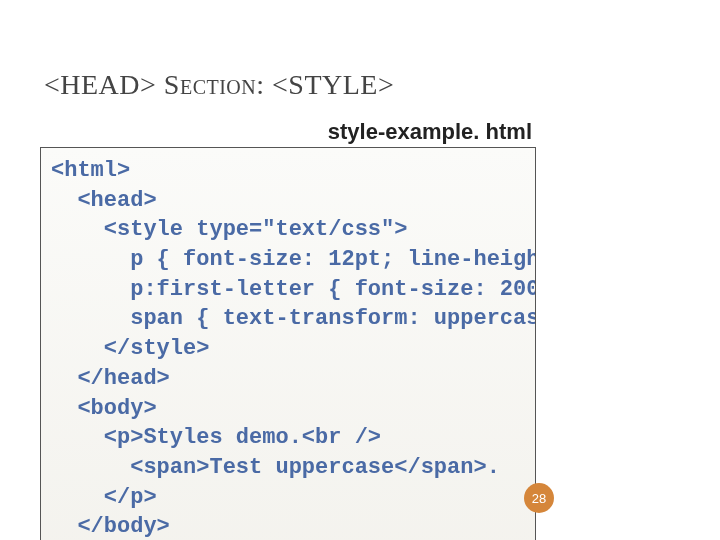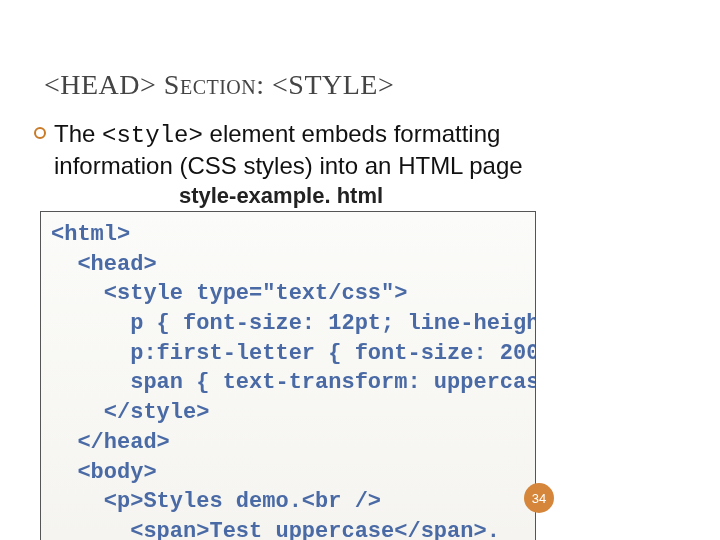--- a/index.html
+++ b/index.html
@@ -45,21 +45,21 @@
   }
   .bullet-text {
     font-size: 24px;
     color: #111;
     line-height: 1.25;
   }
   .bullet-text code {
     font-family: "Courier New", monospace;
   }
   .filename {
-    text-align: center;
+    text-align: right;
     font-family: Tahoma, Verdana, sans-serif;
     font-weight: bold;
     font-size: 22px;
     color: #222;
     margin: 2px 14px 2px 0;
   }
   .code-box {
     margin: 0 10px 0 10px;
     border: 1px solid #555;
     background: linear-gradient(#fbfbf9, #f3f2ed);
@@ -93,26 +93,20 @@
 </style>
 </head>
 <body>
 
 <div class="slide">
 
   <div class="title">
     <span>&lt;HEAD&gt; Section: &lt;STYLE&gt;</span>
   </div>
 
-  <div class="bullet-row">
-    <span class="bullet"></span>
-    <div class="bullet-text">
-      <span>The </span><code>&lt;style&gt;</code><span> element embeds formatting information (CSS styles) into an HTML page</span>
-    </div>
-  </div>
 
   <div class="filename">style-example. html</div>
 
   <div class="code-box">
     <pre id="code-pre">&lt;html&gt;
   &lt;head&gt;
     &lt;style type="text/css"&gt;
       p { font-size: 12pt; line-height: 12pt; }
       p:first-letter { font-size: 200%; }
       span { text-transform: uppercase; }
@@ -120,16 +114,16 @@
   &lt;/head&gt;
   &lt;body&gt;
     &lt;p&gt;Styles demo.&lt;br /&gt;
       &lt;span&gt;Test uppercase&lt;/span&gt;.
     &lt;/p&gt;
   &lt;/body&gt;
 &lt;/html&gt;</pre>
   </div>
 
   <div class="page-num">
-    <span>34</span>
+    <span>28</span>
   </div>
 
 </div>
 
 </body></html>

